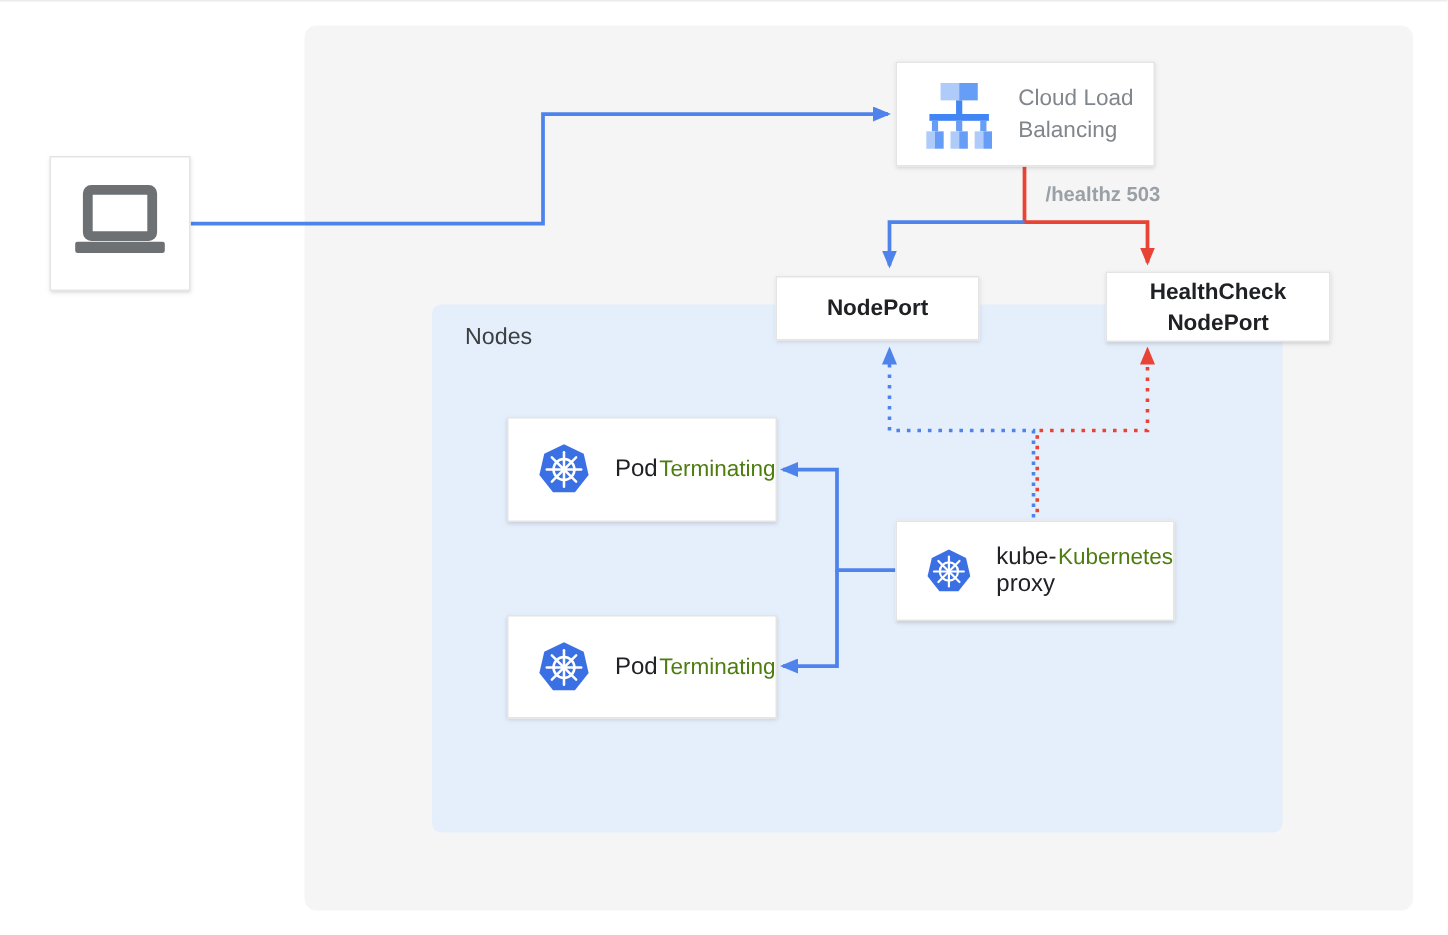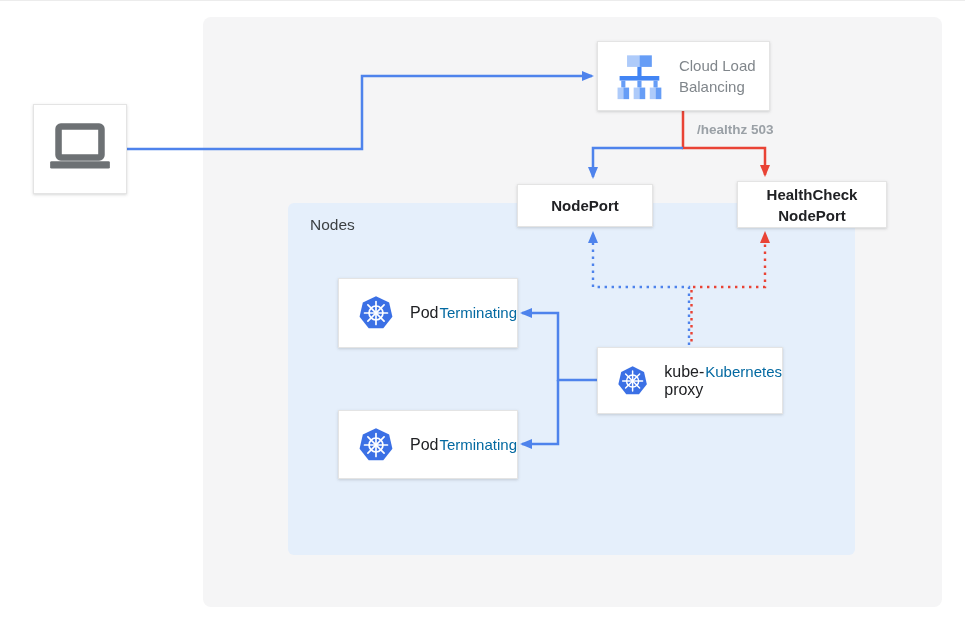--- a/index.html
+++ b/index.html
@@ -13,21 +13,21 @@
   .blue{stroke:#4e83ec;}
   .red{stroke:#e94335;}
   .card{position:absolute;background:#ffffff;border:1px solid #e4e4e4;box-shadow:0 1px 2px rgba(60,64,67,.12),0 1px 4px rgba(60,64,67,.08);box-sizing:border-box;z-index:4;}
   .icon-card{display:flex;align-items:center;justify-content:center;}
   .clb-card{display:flex;align-items:center;gap:13px;padding-left:15px;}
   .clb-label{font-size:15px;line-height:1.4;color:#80868b;width:92px;}
   .port-card{display:flex;align-items:center;justify-content:center;text-align:center;font-weight:700;font-size:15px;color:#202124;line-height:1.4;padding:2px 6px;}
   .entity-card{display:flex;align-items:center;gap:16px;padding-left:19px;}
   .entity-text{display:flex;flex-direction:row;gap:1px;}
   .entity-title{font-size:16px;color:#202124;}
-  .entity-sub{font-size:15px;color:#0369a1;}
+  .entity-sub{font-size:15px;color:#4d7c0f;}
   .healthz{position:absolute;left:697px;top:121px;font-size:13.5px;font-weight:700;color:#9aa0a6;z-index:4;}
 </style>
 </head>
 <body>
 
 <div class="canvas">
 
   <div class="panel"></div>
 
   <div class="nodes-container">

